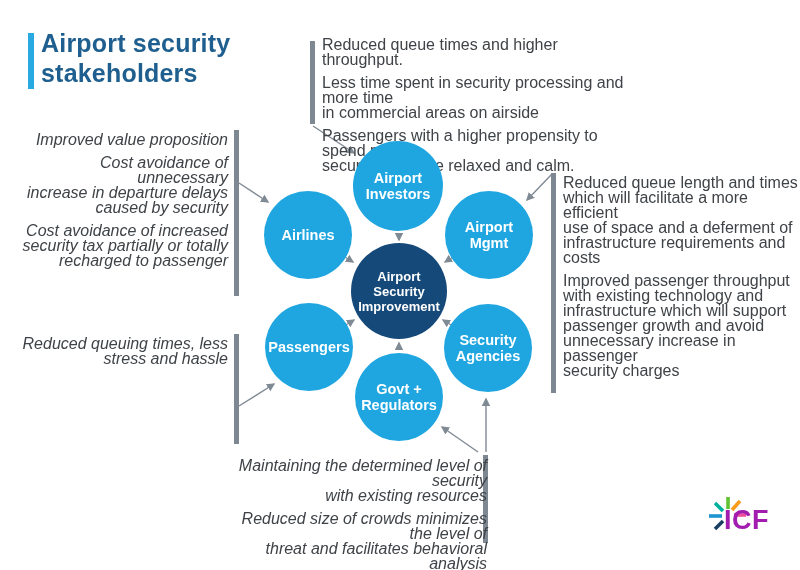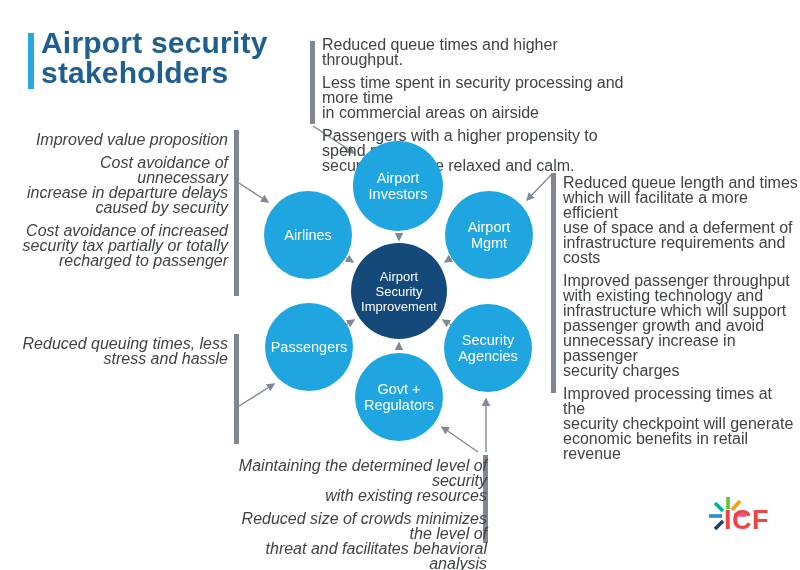--- a/index.html
+++ b/index.html
@@ -3,21 +3,21 @@
 <meta charset="utf-8">
 <style>
   html,body { margin:0; padding:0; background:#ffffff; }
   .slide {
     position:relative; width:800px; height:570px; background:#ffffff;
     font-family:"Liberation Sans", sans-serif; overflow:hidden;
   }
   
   .title-accent { position:absolute; left:28px; top:33px; width:6px; height:56px; background:#29A9E1; }
   .page-title {
-    position:absolute; left:41px; top:28px; font-size:30px; line-height:30px;
+    position:absolute; left:41px; top:28px; font-size:25px; line-height:30px;
     font-weight:700; color:#1F5F8F; white-space:pre-line; letter-spacing:0.2px;
   }
   
   .benefit { position:absolute; font-size:16px; line-height:15px; color:#3F4347; }
   .benefit p { margin:0 0 8px 0; white-space:pre-line; }
   .benefit.right-align { text-align:right;font-style:italic; }
   .b-investors { left:322px; top:37px;  width:310px; }
   .b-airlines  { left:18px;  top:132px; width:210px; }
   .b-passengers{ left:18px;  top:336px; width:210px; }
   .b-mgmt      { left:563px; top:175px; width:235px; }
@@ -26,37 +26,37 @@
   .bar { position:absolute; width:5px; background:#7E8893; }
   .bar-investors { left:310px; top:41px;  height:83px; }
   .bar-airlines  { left:234px; top:130px; height:166px; }
   .bar-passengers{ left:234px; top:334px; height:110px; }
   .bar-mgmt      { left:551px; top:173px; height:220px; }
   .bar-govt      { left:483px; top:455px; height:88px; }
   
   .circle {
     position:absolute; border-radius:50%; background:#1FA6E0; color:#ffffff;
     display:flex; align-items:center; justify-content:center; text-align:center;
-    font-weight:400; font-size:14.5px; line-height:16px;
+    font-weight:700; font-size:14.5px; line-height:16px;
   }
   .circle span { white-space:pre-line; }
   .c-investors { left:353px; top:141px; width:90px; height:90px; }
   .c-airlines  { left:264px; top:191px; width:88px; height:88px; }
   .c-mgmt      { left:445px; top:191px; width:88px; height:88px; }
   .c-passengers{ left:265px; top:303px; width:88px; height:88px; }
   .c-security  { left:444px; top:304px; width:88px; height:88px; }
   .c-govt      { left:355px; top:353px; width:88px; height:88px; }
   .c-center    { left:351px; top:243px; width:96px; height:96px; background:#154979;
                  font-size:13px; line-height:15px; z-index:2; }
   
   .arrows { position:absolute; left:0; top:0; width:800px; height:570px; pointer-events:none; }
   
   .logo { position:absolute; left:704px; top:492px; width:80px; height:56px; }
   .logo-text { position:absolute; left:20px; top:13px; font-size:27px; line-height:30px;
-               font-weight:700; color:#ef4444; letter-spacing:0.5px; }
+               font-weight:700; color:#a21caf; letter-spacing:0.5px; }
 </style>
 </head>
 <body>
 
 <div class="slide">
 
   <svg class="arrows" viewBox="0 0 800 570">
     <defs>
       <marker id="ah" markerWidth="8" markerHeight="8" refX="5" refY="3" orient="auto">
         <path d="M0,0 L6,3 L0,6 z" fill="#808A94"></path>
@@ -116,23 +116,20 @@
 which will facilitate a more efficient
 use of space and a deferment of
 infrastructure requirements and
 costs</p>
     <p>Improved passenger throughput
 with existing technology and
 infrastructure which will support
 passenger growth and avoid
 unnecessary increase in passenger
 security charges</p>
-    <p>Improved processing times at the
-security checkpoint will generate
-economic benefits in retail revenue</p>
   </div>
 
   <div class="benefit right-align b-govt">
     <p>Maintaining the determined level of security
 with existing resources</p>
     <p>Reduced size of crowds minimizes the level of
 threat and facilitates behavioral analysis</p>
     <p>Cost avoidance of increased security taxes</p>
   </div>
 

